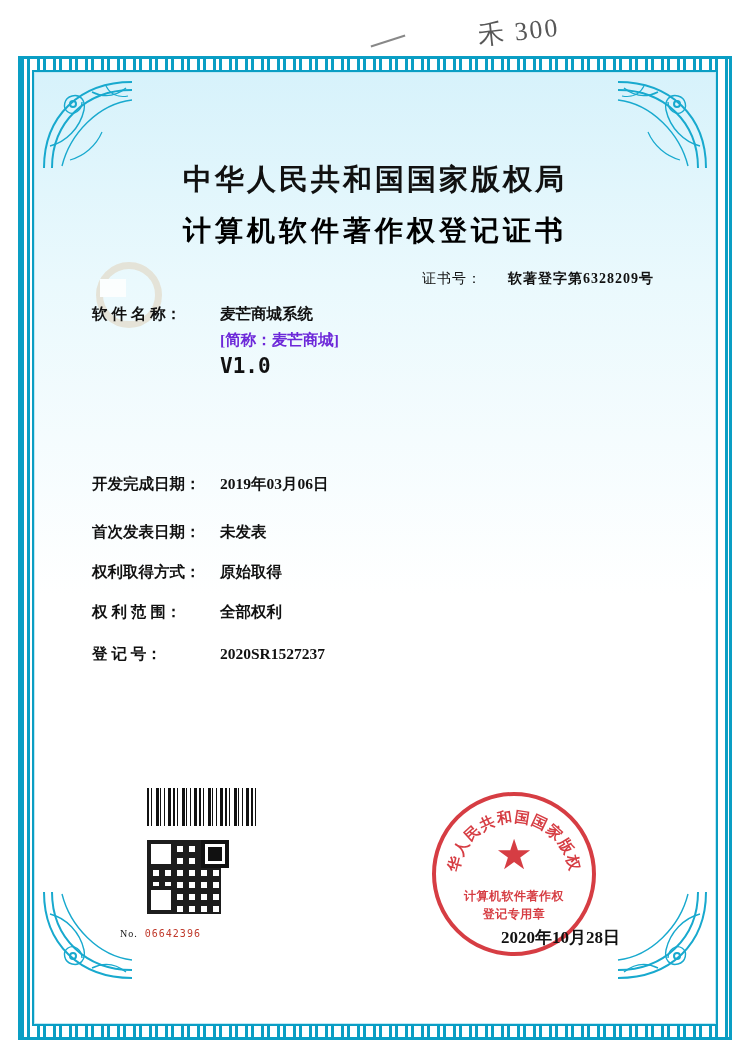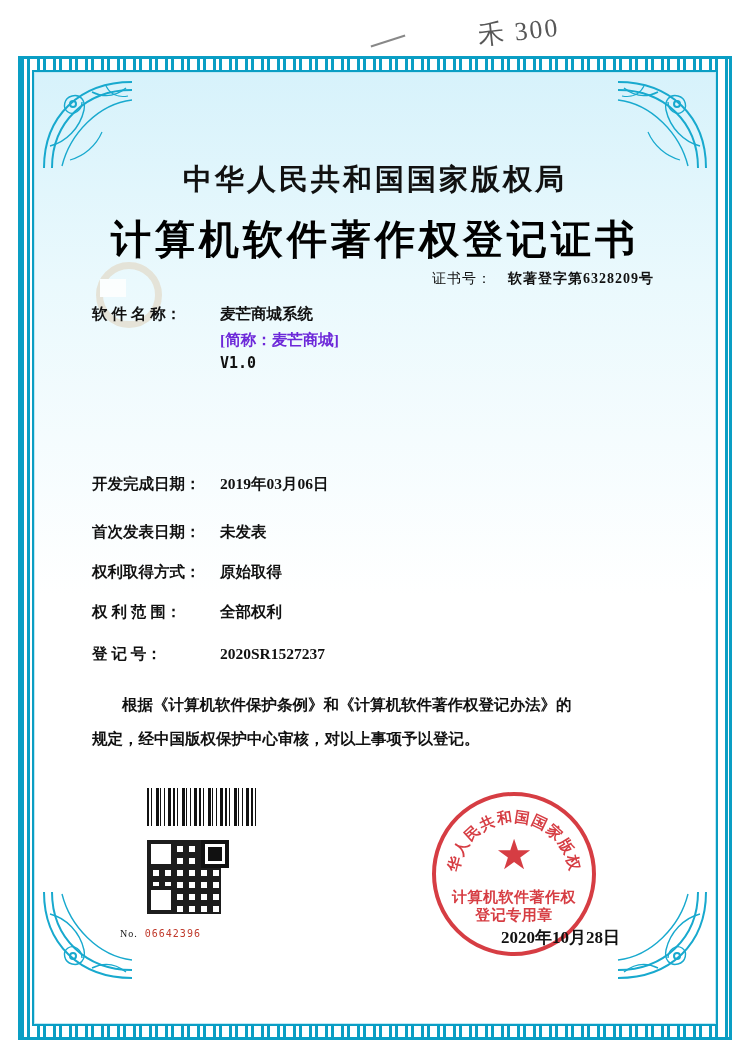--- a/index.html
+++ b/index.html
@@ -118,37 +118,37 @@
     font-weight: bold;
     letter-spacing: 3px;
     color: #111;
     font-family: "DejaVu Serif", "Liberation Serif", serif;
   }
   .title2 {
     position: absolute;
     top: 212px;
     left: 0; right: 0;
     text-align: center;
-    font-size: 40px;
+    font-size: 28px;
     font-weight: bold;
     letter-spacing: 4px;
     color: #000;
     font-family: "DejaVu Serif", "Liberation Serif", serif;
   }
 
   .cert-no {
     position: absolute;
     top: 270px;
     right: 96px;
     font-size: 14px;
     color: #111;
     letter-spacing: 1px;
   }
   .cert-no .lbl { margin-right: 16px; margin-top: 40px; }
-  .cert-no .val { font-weight: bold; }
+  .cert-no .val { font-weight: bold; margin-left: 10px; }
 
   
   .field {
     position: absolute;
     left: 92px;
     font-size: 15.5px;
     color: #111;
     white-space: nowrap;
   }
   .field .lbl {
@@ -163,21 +163,21 @@
   .subline {
     position: absolute;
     left: 220px;
     font-size: 15.5px;
     font-weight: bold;
     color: #6d28d9;
   }
   .version {
     position: absolute;
     left: 220px;
-    font-size: 15px;
+    font-size: 21px;
     font-weight: bold;
     color: #111;
     font-family: "DejaVu Sans Mono", monospace;
   }
 
   
   .para {
     position: absolute;
     left: 92px;
     top: 688px;
@@ -255,21 +255,21 @@
     left: 50%;
     transform: translateX(-50%);
     font-size: 42px;
     line-height: 42px;
     color: #d1232a;
   }
   .seal .l1, .seal .l2 {
     position: absolute;
     left: 0; right: 0;
     text-align: center;
-    font-size: 15px;
+    font-size: 12px;
     font-weight: bold;
     letter-spacing: .5px;
     font-family: "DejaVu Serif", "Liberation Serif", serif;
   }
   .seal .l1 { top: 92px; }
   .seal .l2 { top: 110px; }
   .seal .arc {
     position: absolute;
     top: 8px; left: 8px;
     width: 140px; height: 140px;
@@ -394,22 +394,21 @@
     <span class="lbl">权利取得方式：</span><span class="val">原始取得</span>
   </div>
   <div class="field" style="top:602px">
     <span class="lbl">权 利 范 围：</span><span class="val">全部权利</span>
   </div>
   <div class="field" style="top:644px">
     <span class="lbl">登 记 号：</span><span class="val">2020SR1527237</span>
   </div>
 
   <div class="para">
-    <span class="indent"></span><span>根据《计算机软件保护条例》和《计算机软件著作权登记办法》的</span><br>
-    <span>规定，经中国版权保护中心审核，对以上事项予以登记。</span>
+    <span class="indent"></span><br>
   </div>
 
   <div class="barcode"></div>
 
   <div class="qr"></div>
   <div class="qr-tr">
       <i></i>
     </div>
 
   <div class="seal">

